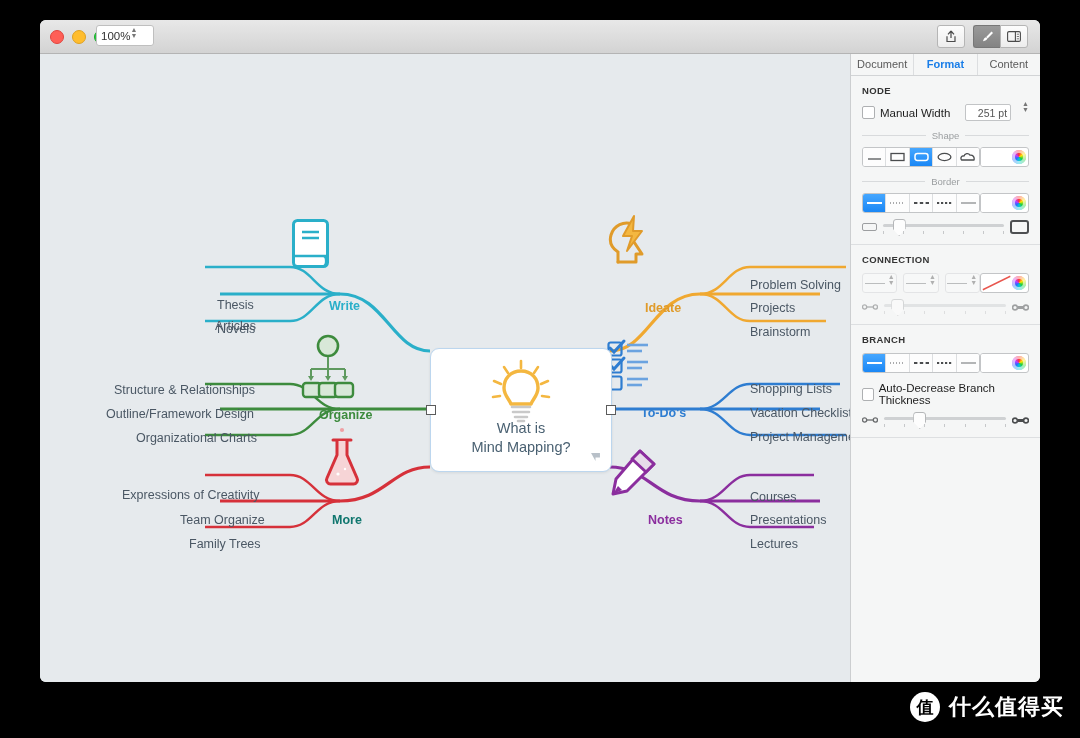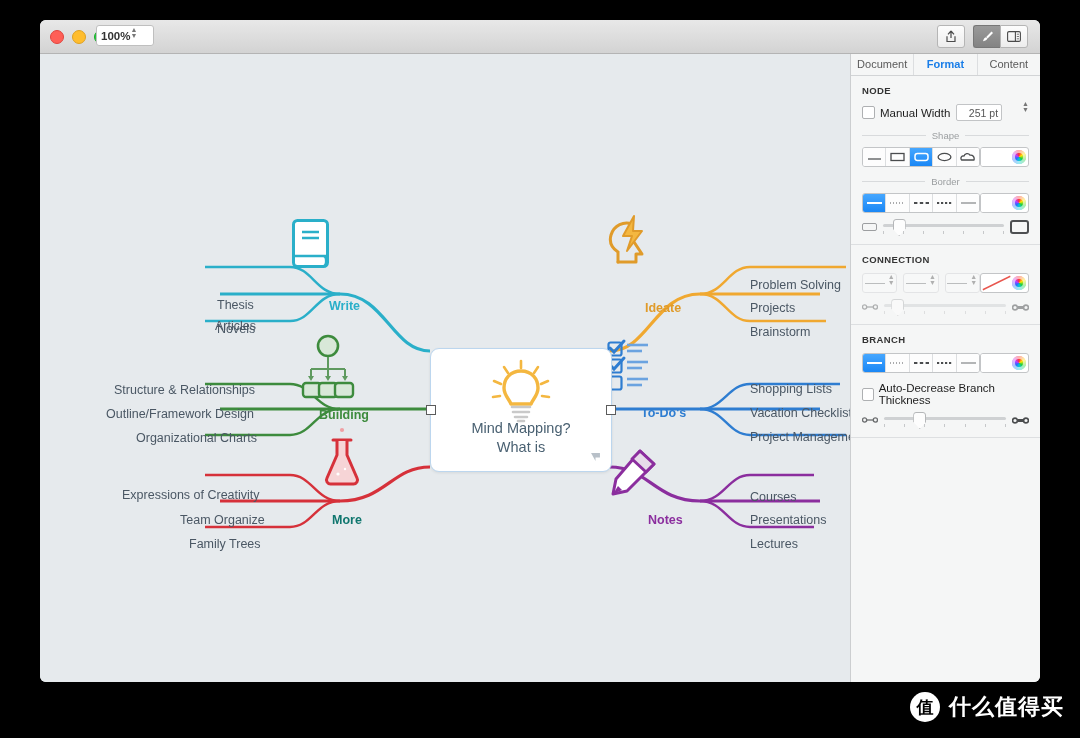--- a/index.html
+++ b/index.html
@@ -23,21 +23,21 @@
   .traffic{position:absolute;left:10px;top:10px;display:flex;gap:8px;}
   .tl{width:12px;height:12px;border-radius:50%;}
   .tl.red{background:#ff5f57;border:1px solid #e0443e;}
   .tl.yellow{background:#ffbd2e;border:1px solid #dea123;}
   .tl.green{background:#28c940;border:1px solid #1aab29;}
   .zoomfield{
     position:absolute;left:56px;top:5px;width:58px;height:21px;
     background:#fff;border:1px solid #bfbfbf;border-radius:3px;
     display:flex;align-items:center;padding:0 4px;box-sizing:border-box;
   }
-  .zoomfield span{font-size:11.5px;color:#333;flex:1;font-weight:bold;}
+  .zoomfield span{font-size:11.5px;color:#333;flex:1;}
   .stepper{display:flex;flex-direction:column;line-height:0;}
   .stepper i{font-style:normal;font-size:7px;color:#777;display:block;height:6px;}
   .doctitle{
     position:absolute;left:0;right:0;text-align:center;top:9px;
     font-size:12.5px;color:#3a3a3a;pointer-events:none;
   }
   .doctitle .pageico{
     display:inline-block;width:9px;height:12px;background:#fcfcfc;
     border:1px solid #9a9a9a;border-radius:1px;vertical-align:-2px;margin-right:5px;
     position:relative;
@@ -72,21 +72,21 @@
   .sect-title{font-size:9.5px;font-weight:bold;letter-spacing:.4px;color:#333;margin-bottom:8px;}
   .row{display:flex;align-items:center;justify-content:space-between;}
   .cbrow{display:flex;align-items:center;gap:5px;}
   .cbox{width:11px;height:11px;background:#fff;border:1px solid #aeb0b2;border-radius:2px;}
   .cblabel{font-size:11.5px;color:#1d1d1d;}
   .numfield{
     width:46px;height:17px;background:#fff;border:1px solid #c2c4c6;border-radius:2px;
     display:flex;align-items:center;justify-content:flex-end;padding-right:3px;
     box-sizing:border-box;font-size:10.5px;color:#555;
   }
-  .numwrap{display:flex;align-items:flex-start;gap:20px;}
+  .numwrap{display:flex;align-items:flex-start;gap:11px;}
   .divlabel{display:flex;align-items:center;gap:6px;margin:9px 0 6px;}
   .divlabel .ln{flex:1;height:1px;background:#d8dadc;}
   .divlabel span{font-size:9.5px;color:#9b9ea0;}
   .picker{
     display:flex;height:18px;border:1px solid #c3c5c7;border-radius:3px;overflow:hidden;
     background:#fff;
   }
   .picker .cell{
     flex:1;display:flex;align-items:center;justify-content:center;background:#fdfdfd;
     border-right:1px solid #dcdee0;
@@ -291,21 +291,21 @@
             <path d="M3 45 L8 37 L12 41 Z" fill="#8b2e9e"></path>
           </g>
         </g>
       </svg>
 
       <div class="branchlabel" style="left:289px;top:245px;color:#2aafc9;">Write</div>
       <div class="node" style="left:175px;top:221px;margin-top:44px;">Articles</div>
       <div class="node" style="left:177px;top:244px;">Thesis</div>
       <div class="node" style="left:177px;top:268px;">Novels</div>
 
-      <div class="branchlabel" style="left:279px;top:354px;color:#3d8b3d;">Building</div>
+      <div class="branchlabel" style="left:279px;top:354px;color:#3d8b3d;">Organize</div>
       <div class="node" style="left:74px;top:329px;">Structure &amp; Relationships</div>
       <div class="node" style="left:66px;top:353px;">Outline/Framework Design</div>
       <div class="node" style="left:96px;top:377px;">Organizational Charts</div>
 
       <div class="branchlabel" style="left:292px;top:459px;color:#0f766e;">More</div>
       <div class="node" style="left:82px;top:434px;">Expressions of Creativity</div>
       <div class="node" style="left:140px;top:459px;">Team Organize</div>
       <div class="node" style="left:149px;top:483px;">Family Trees</div>
 
       <div class="branchlabel" style="left:605px;top:247px;color:#e09b2a;">Ideate</div>
@@ -331,22 +331,22 @@
             <line x1="53" y1="8" x2="49" y2="14"></line>
             <line x1="9" y1="22" x2="16" y2="25"></line>
             <line x1="63" y1="22" x2="56" y2="25"></line>
             <line x1="8" y1="38" x2="15" y2="37"></line>
             <line x1="64" y1="38" x2="57" y2="37"></line>
           </g>
           <path d="M36 12 C25 12 19 20 19 29 C19 36 24 40 26 45 L46 45 C48 40 53 36 53 29 C53 20 47 12 36 12 Z" fill="none" stroke="#f4b740" stroke-width="3.4" stroke-linejoin="round"></path>
           <path d="M27 48 L45 48 M28 53 L44 53 M30 58 L42 58 M33 62 L39 62" fill="none" stroke="#c9c9c9" stroke-width="2.6" stroke-linecap="round"></path>
         </svg>
         <div class="center-text">
+          <div>What is</div>
           <div>Mind Mapping?</div>
-          <div>What is</div>
         </div>
         <svg class="flagico" viewBox="0 0 10 9">
           <path d="M0 0 L10 0 L10 5 L5 5 L5 9 Z" fill="#b8c0c8"></path>
         </svg>
       </div>
       <div class="handle" style="left:386px;top:351px;"></div>
       <div class="handle" style="left:566px;top:351px;"></div>
     </div>
 
     <div class="inspector">

